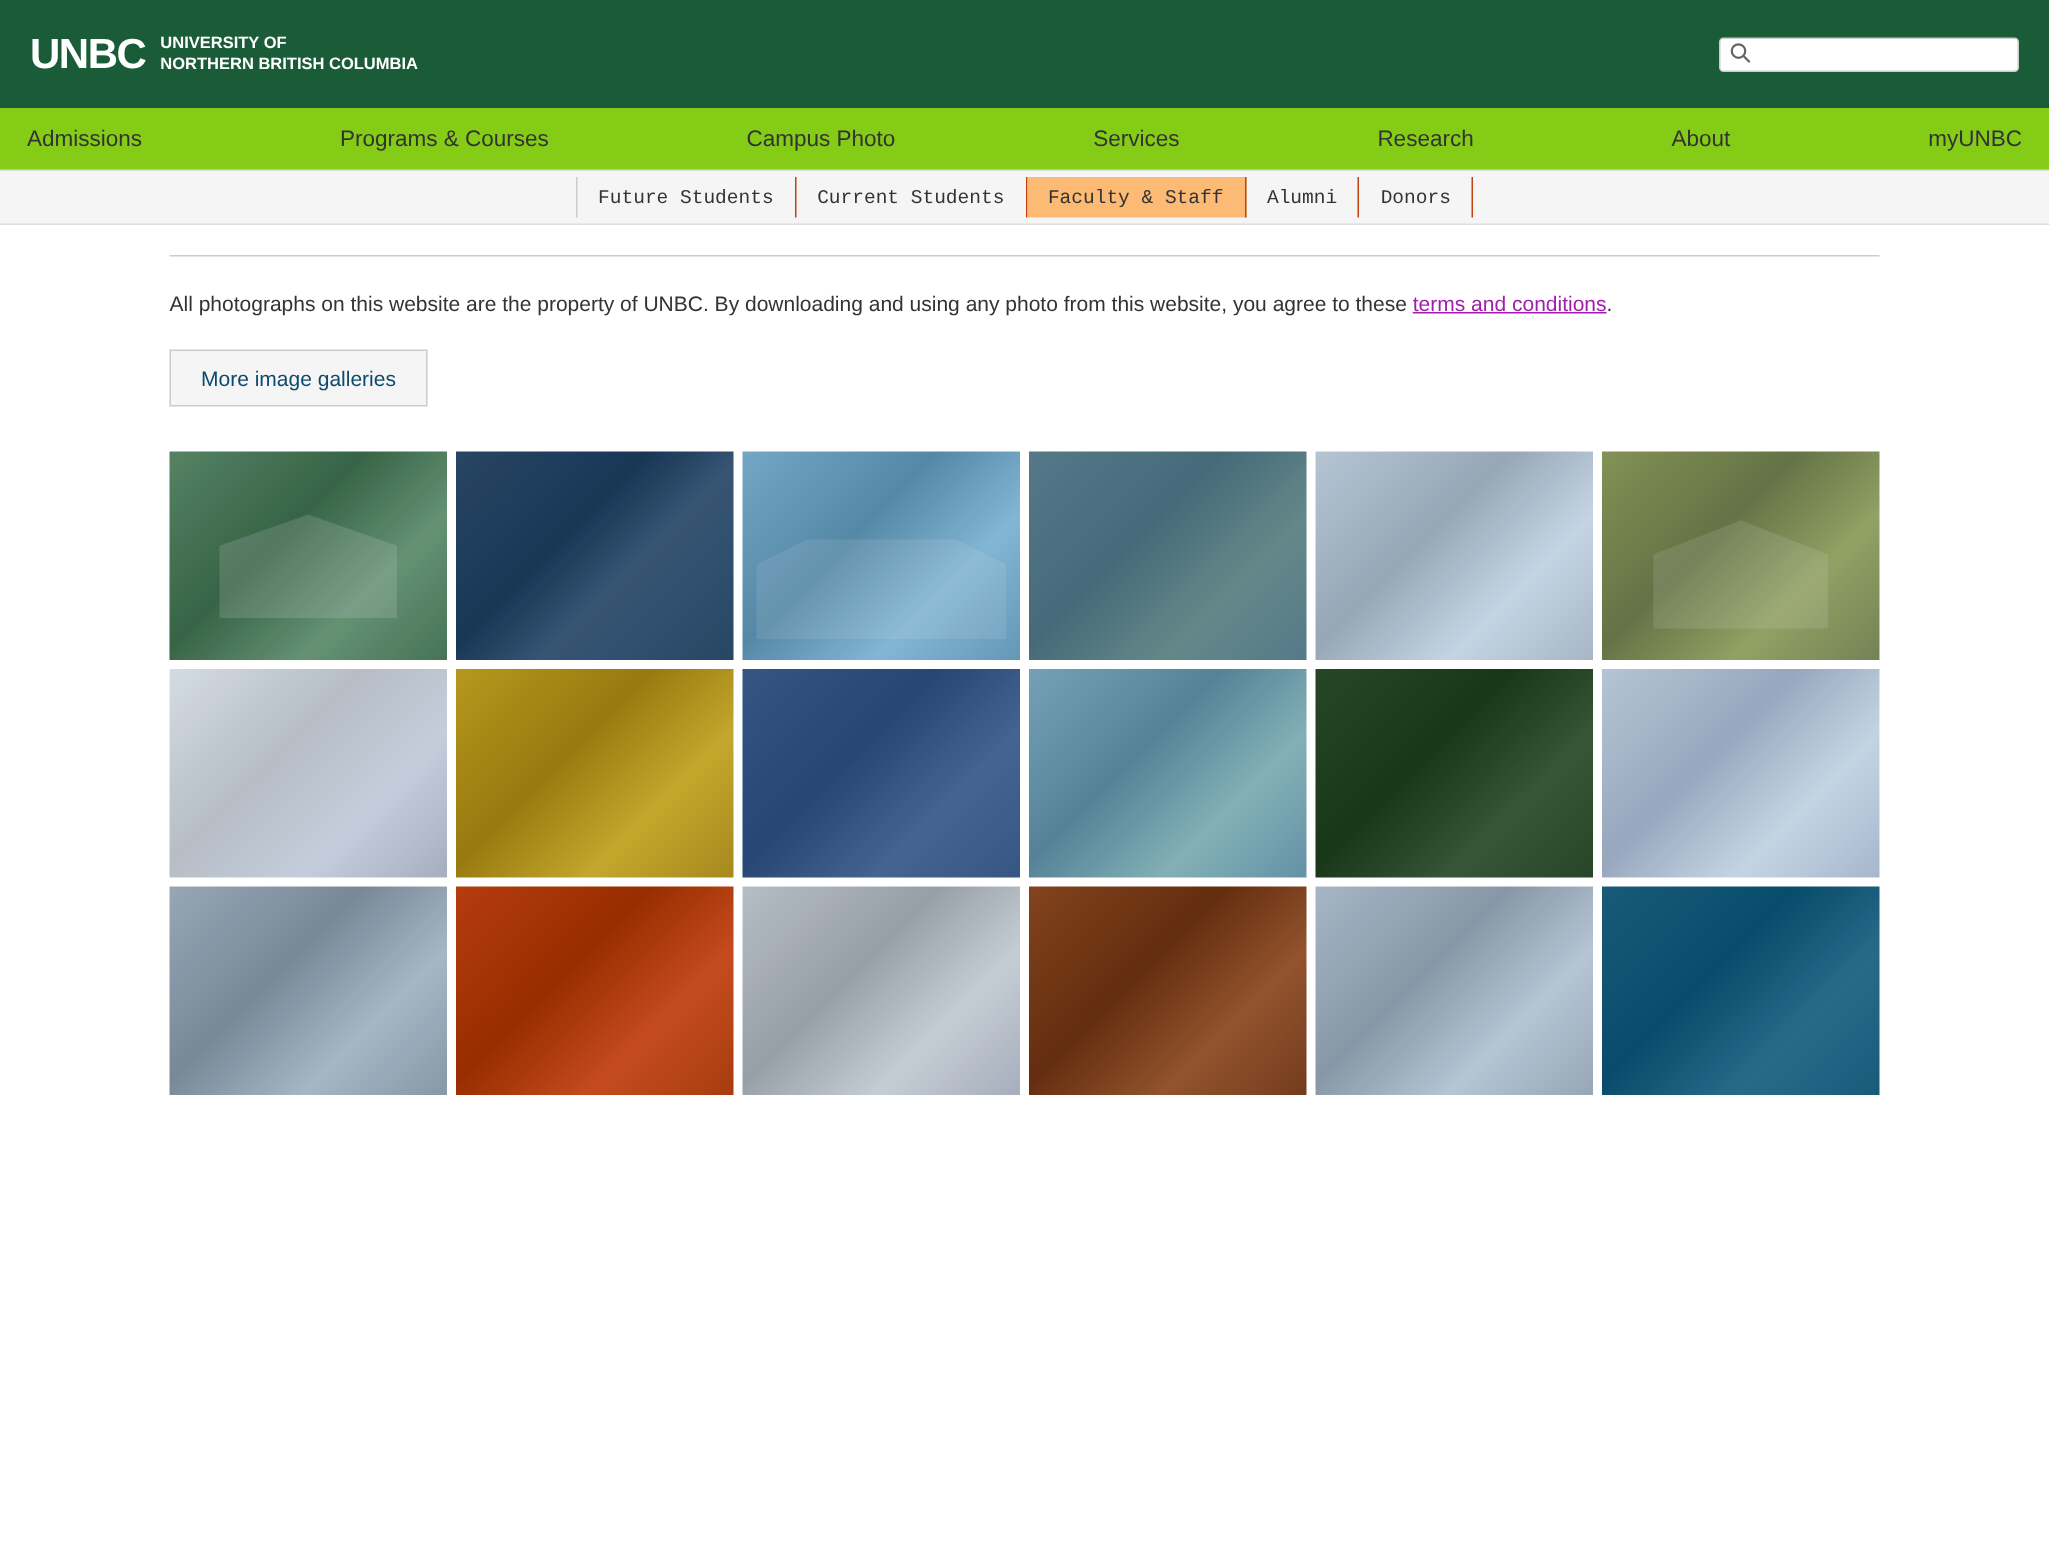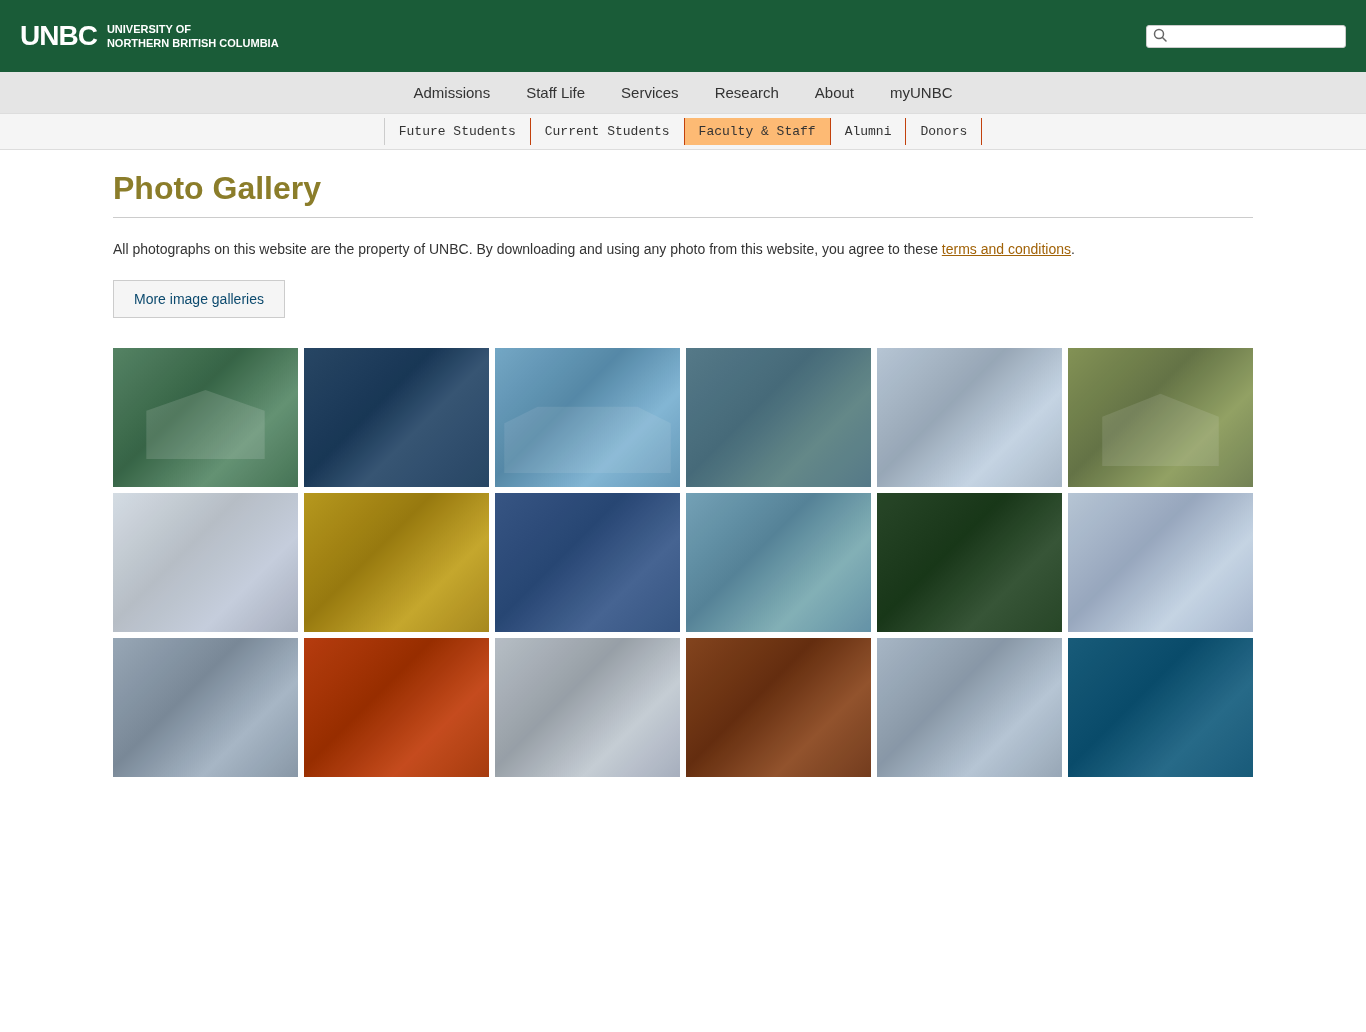--- a/index.html
+++ b/index.html
@@ -45,24 +45,24 @@
       width: 100%;
       font-size: 13px;
     }
     .search-icon-svg {
       color: #666;
       margin-right: 4px;
     }
 
     
     .main-nav {
-      background: #e5e5e5;
+      background: #84cc16;
       border-bottom: 1px solid #ddd;
       display: flex;
-      justify-content: center;
+      justify-content: space-between;
       padding: 0;
     }
     .main-nav a {
       display: inline-block;
       padding: 12px 18px;
       color: #333;
       text-decoration: none;
       font-size: 15px;
       font-weight: 500;
     }
@@ -112,21 +112,21 @@
       color: #111;
       margin-bottom: 16px;
     }
 
     .description-text {
       font-size: 14px;
       line-height: 1.6;
       margin-bottom: 20px;
     }
     .description-text a {
-      color: #a16207;
+      color: #a21caf;
     }
 
     .more-galleries-btn {
       display: inline-block;
       padding: 10px 20px;
       border: 1px solid #ccc;
       background: #f5f5f5;
       color: #0c4a6e;
       text-decoration: none;
       font-size: 14px;
@@ -205,37 +205,37 @@
         <circle cx="6" cy="6" r="4.5" stroke="#666" stroke-width="1.5"></circle>
         <line x1="9.5" y1="9.5" x2="13" y2="13" stroke="#666" stroke-width="1.5" stroke-linecap="round"></line>
       </svg>
     </span>
     <input type="text" placeholder="" style="">
   </div>
 </div>
 
 <nav class="main-nav">
   <a href="#">Admissions</a>
-  <a href="#">Staff Life</a>
+  <a href="#">Programs &amp; Courses</a>
+  <a href="#">Campus Photo</a>
   <a href="#">Services</a>
   <a href="#">Research</a>
   <a href="#">About</a>
   <a href="#">myUNBC</a>
 </nav>
 
 <nav class="secondary-nav">
   <a href="#">Future Students</a>
   <a href="#">Current Students</a>
   <a href="#" class="active">Faculty &amp; Staff</a>
   <a href="#">Alumni</a>
   <a href="#">Donors</a>
 </nav>
 
 <div class="page-content">
-  <h1 class="page-title">Photo Gallery</h1>
   <hr class="title-divider">
 
 
   <p class="description-text">
     <span>All photographs on this website are the property of UNBC. By downloading and using any photo from this website, you agree to these </span><a href="#">terms and conditions</a><span>.</span>
   </p>
 
   <a href="#" class="more-galleries-btn">More image galleries</a>
 
   

